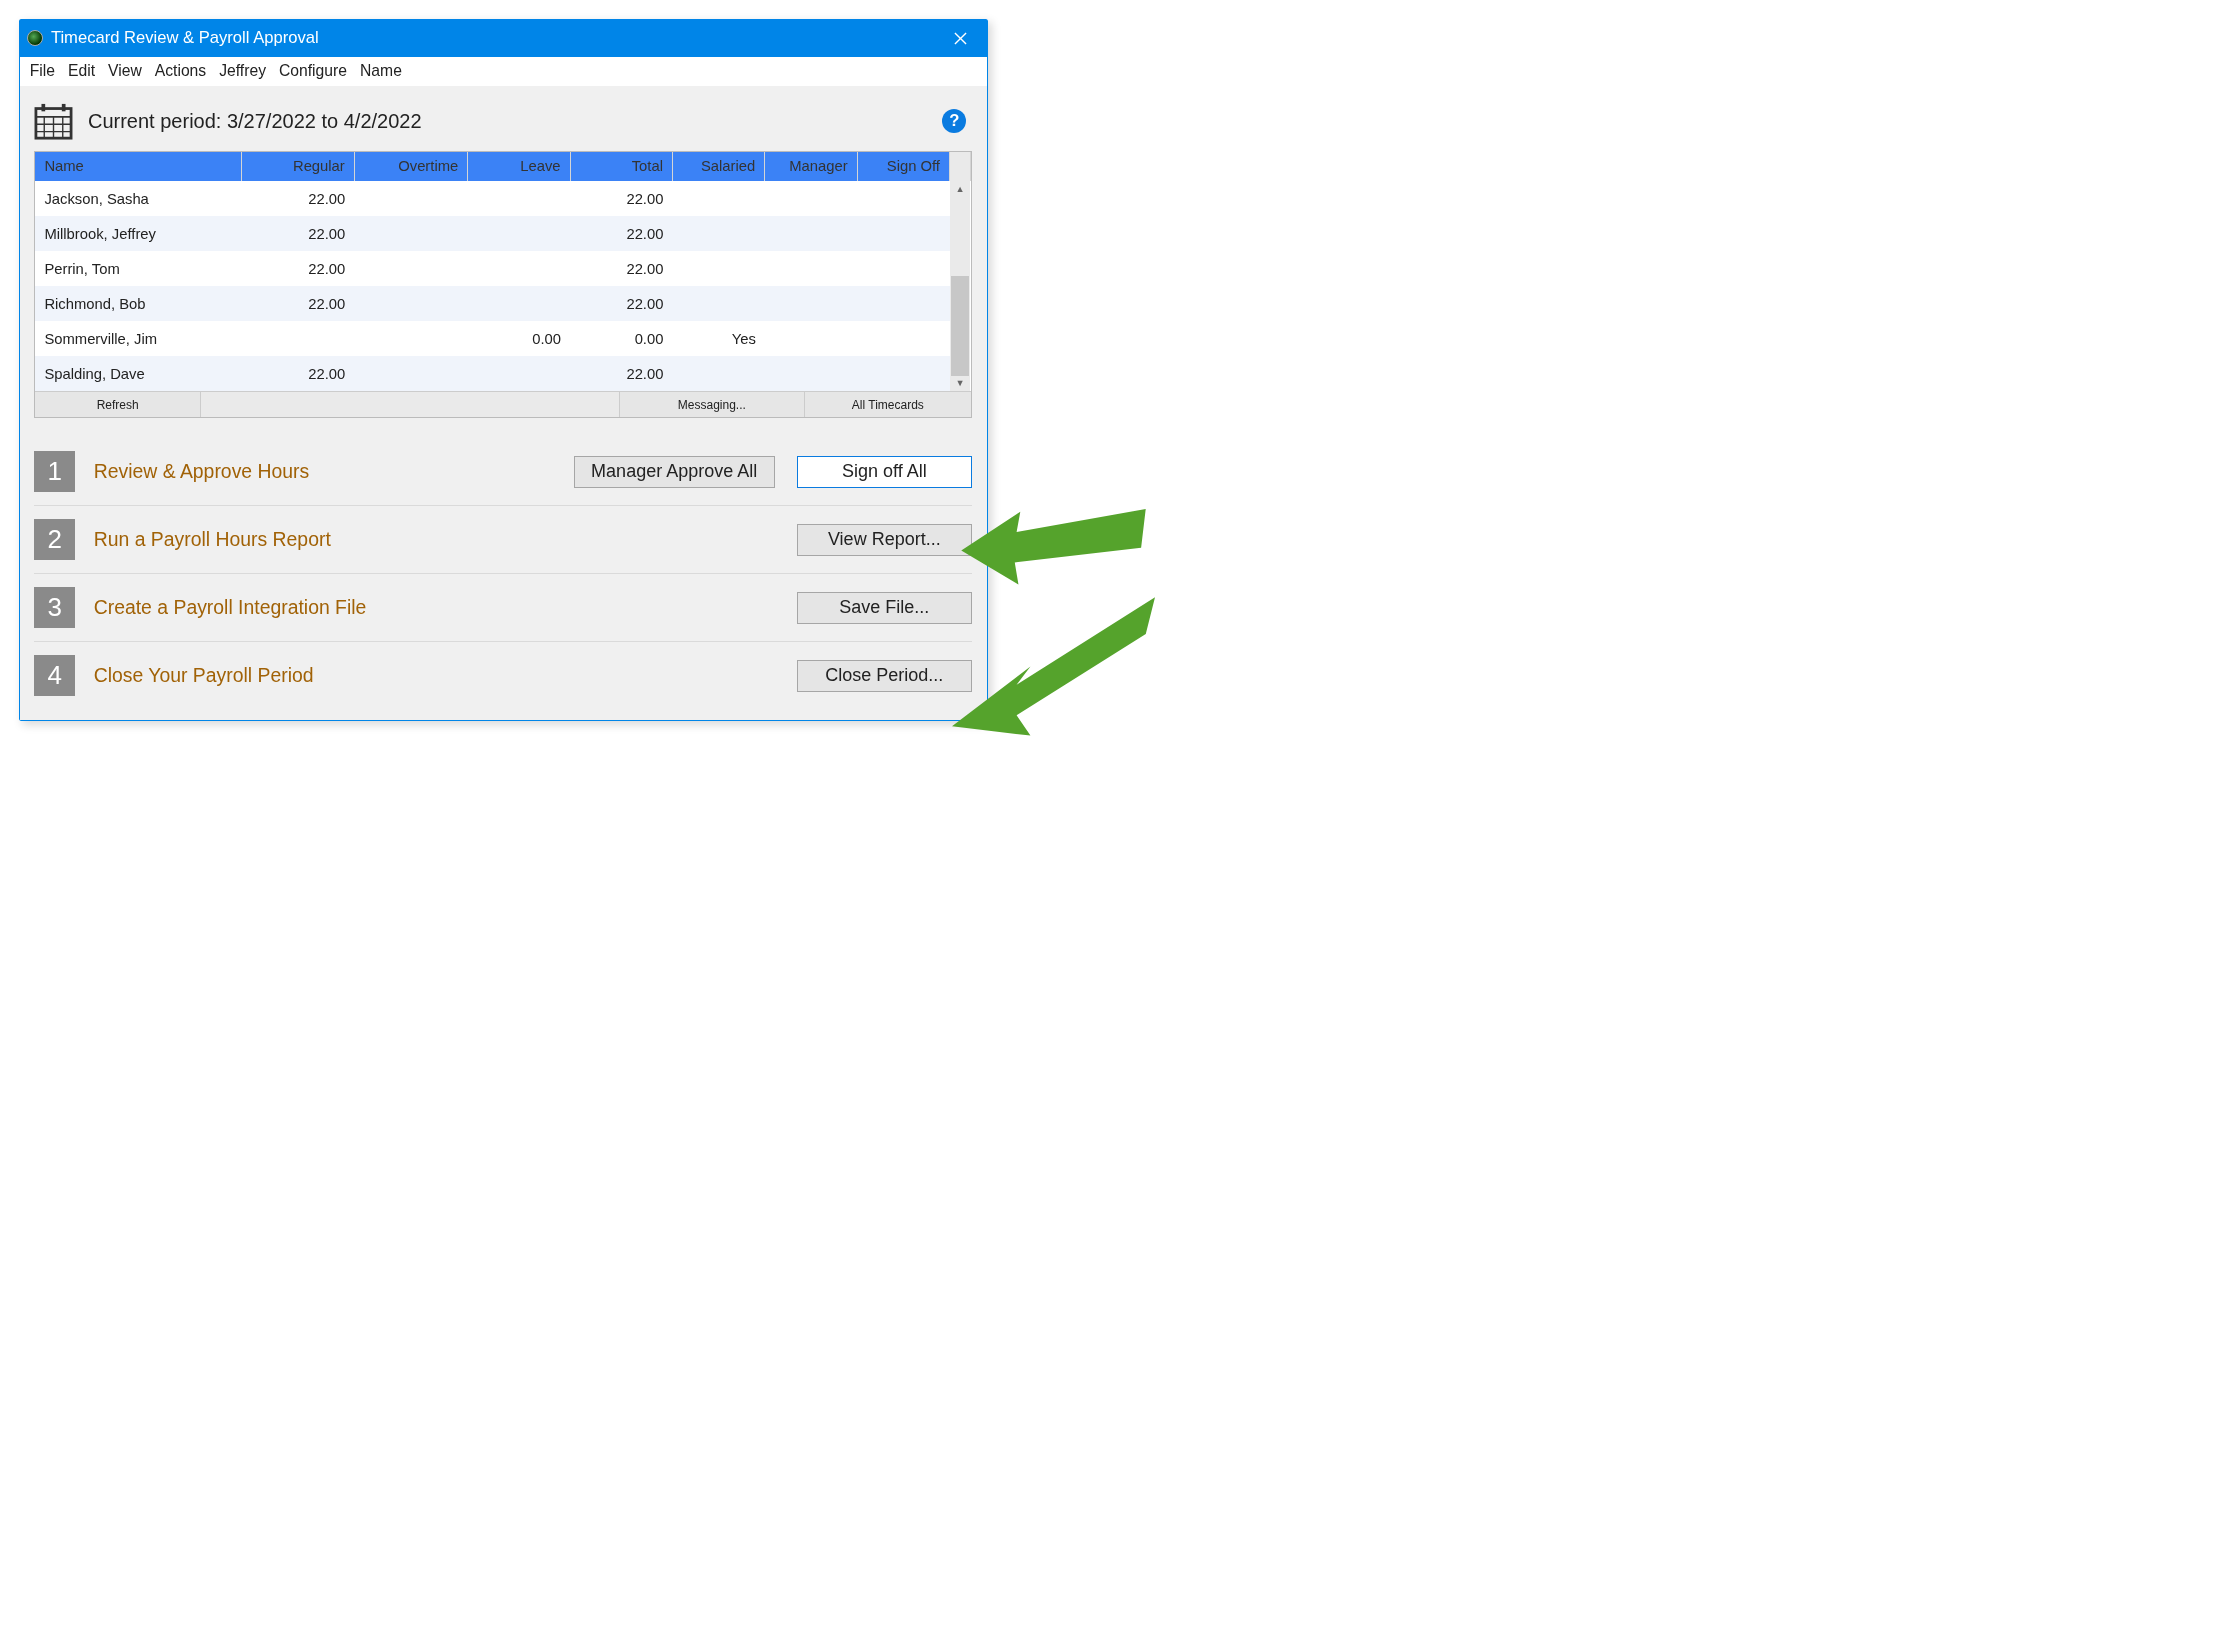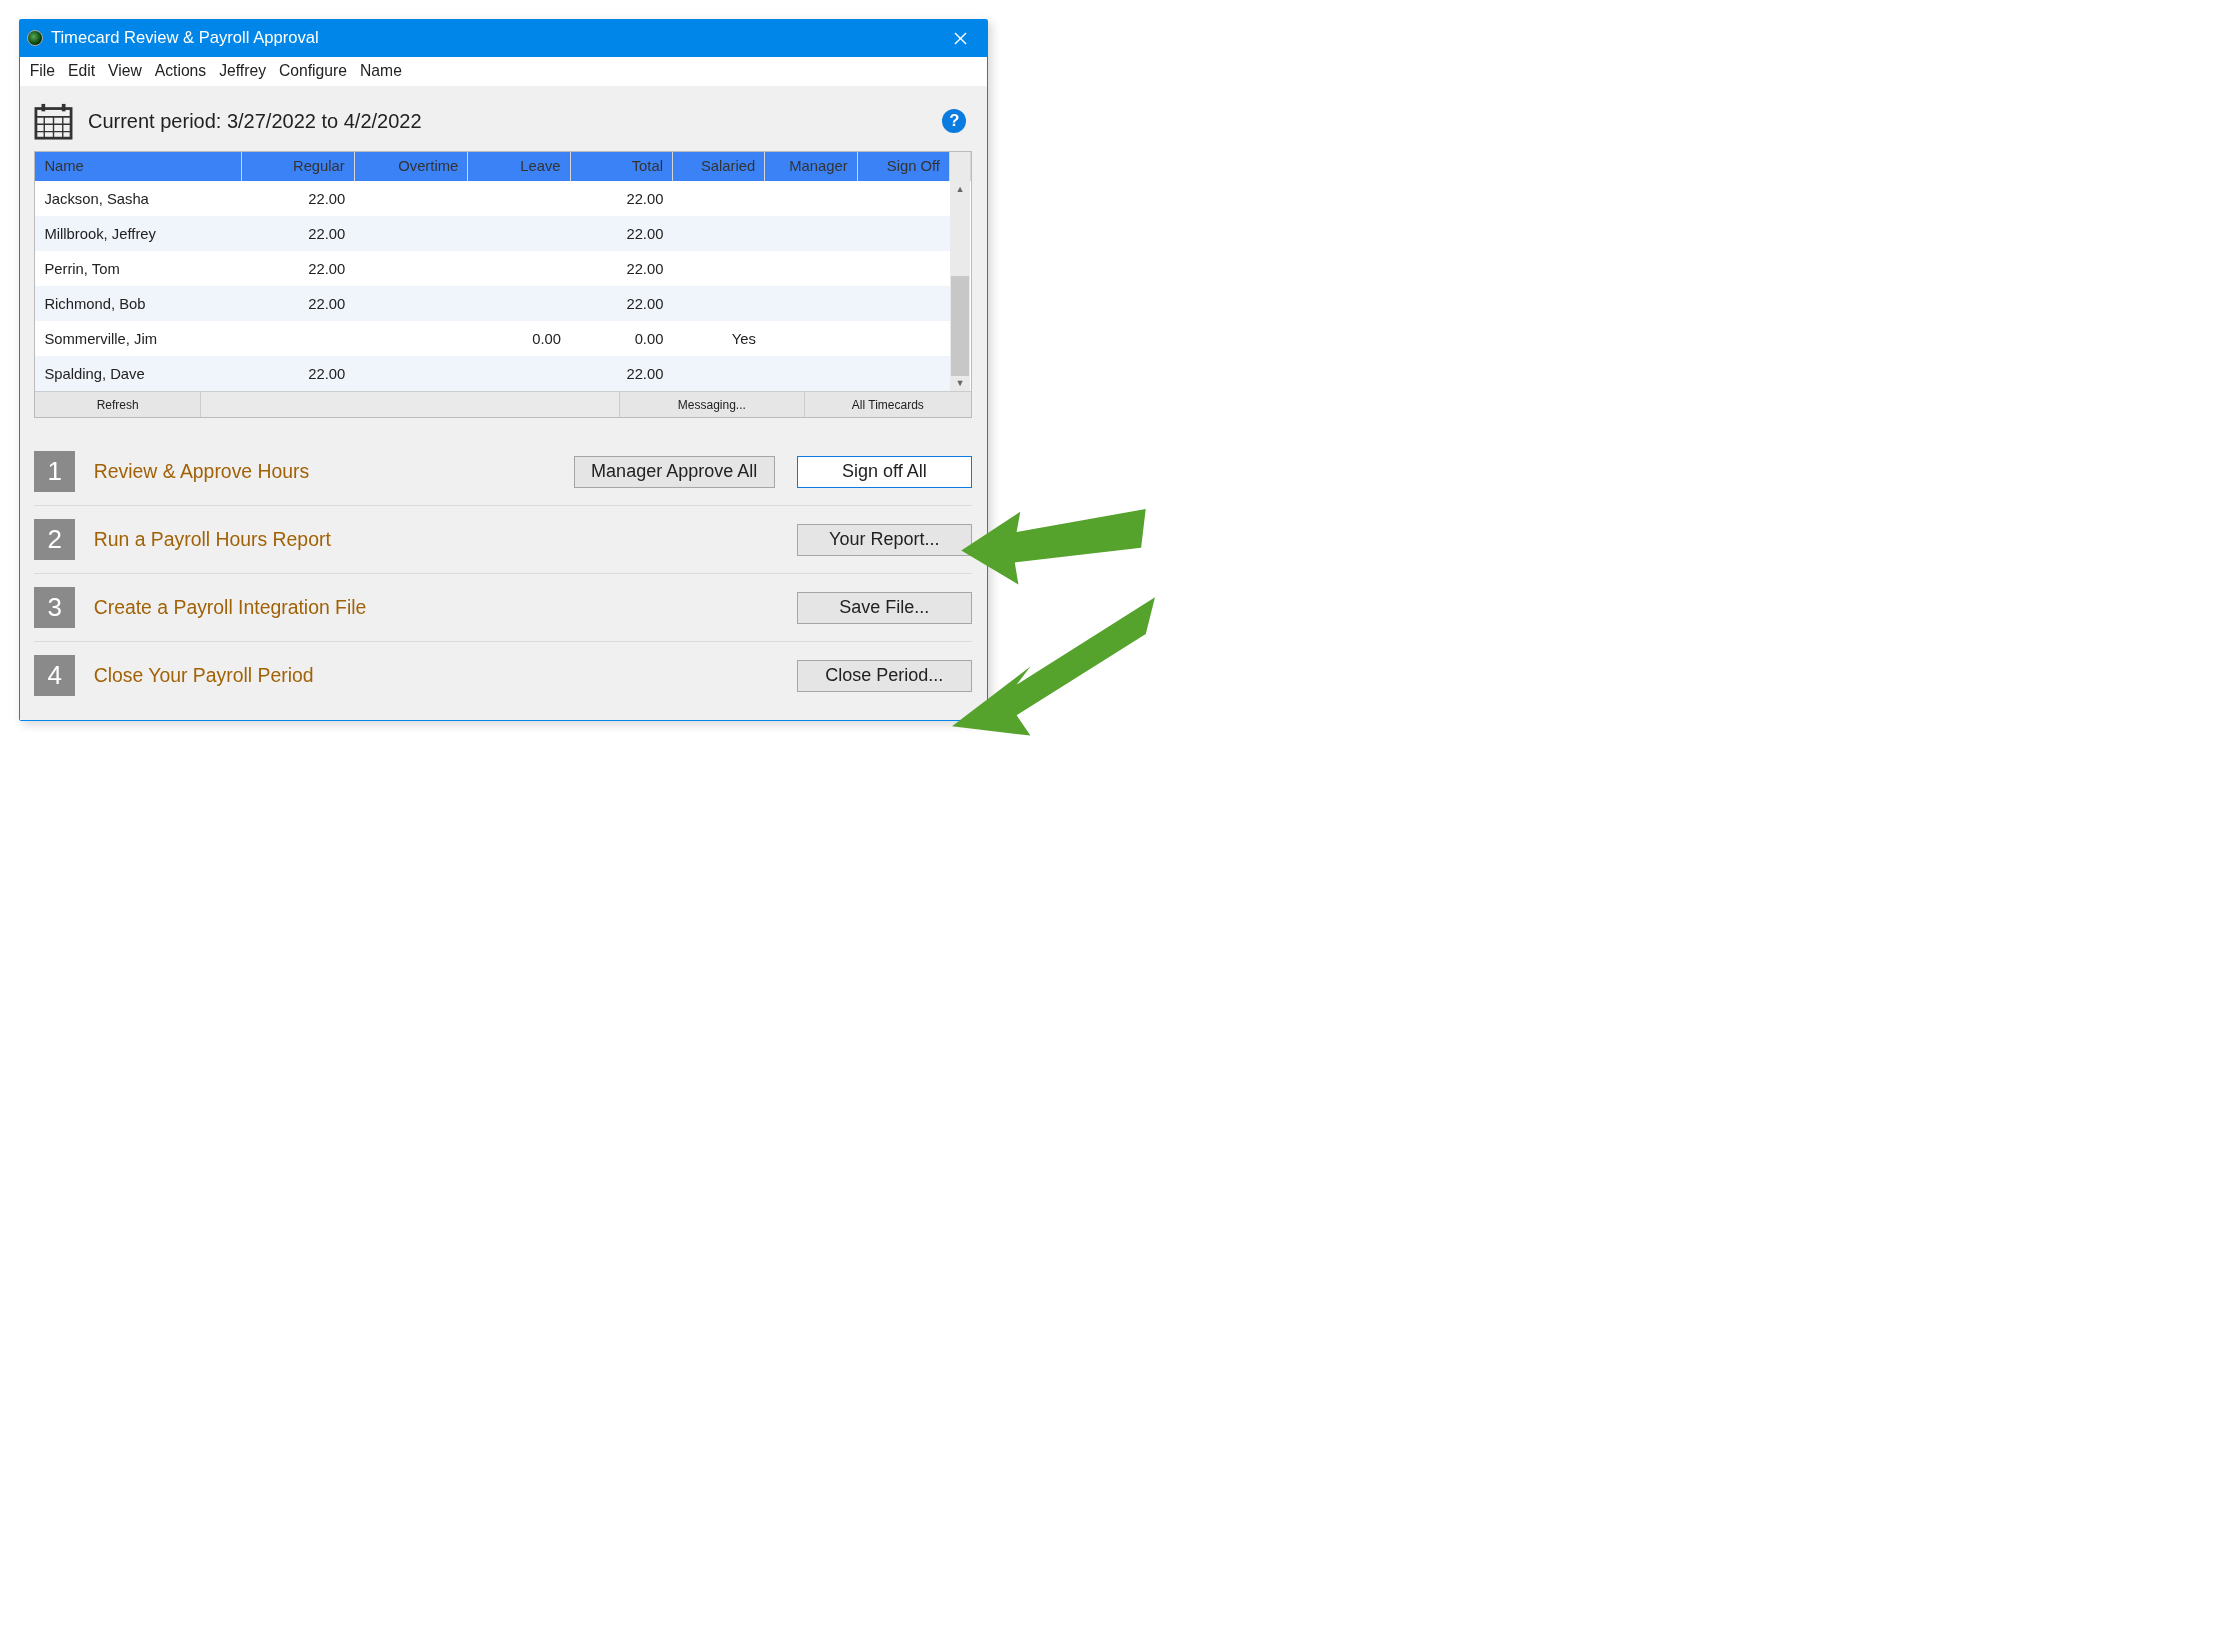--- a/index.html
+++ b/index.html
@@ -324,21 +324,21 @@
           <div class="actions">
             <div class="btn">Manager Approve All</div>
             <div class="btn hl">Sign off All</div>
           </div>
         </div>
         <div class="step">
           <div class="num">2</div>
           <div class="label">Run a Payroll Hours Report</div>
           <div class="spacer"></div>
           <div class="actions">
-            <div class="btn">Your Report...</div>
+            <div class="btn">View Report...</div>
           </div>
         </div>
         <div class="step">
           <div class="num">3</div>
           <div class="label">Create a Payroll Integration File</div>
           <div class="spacer"></div>
           <div class="actions">
             <div class="btn">Save File...</div>
           </div>
         </div>

